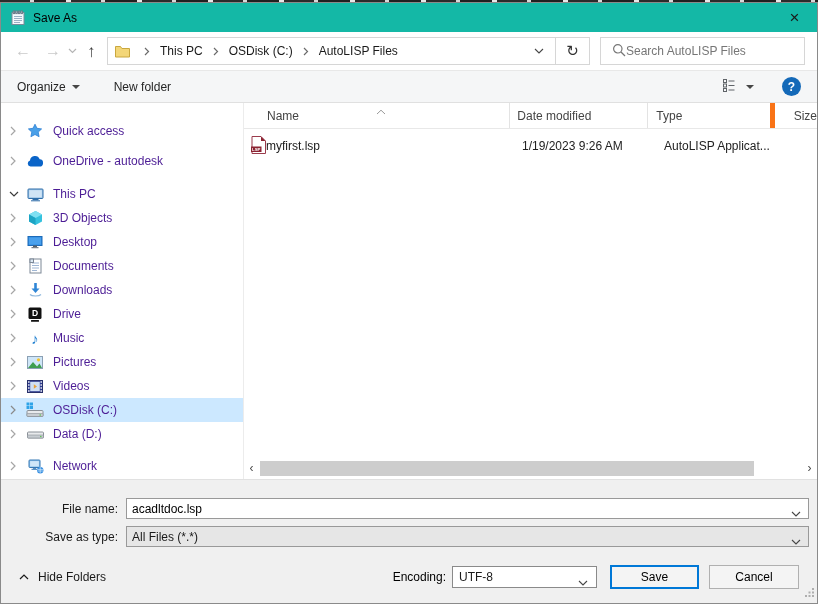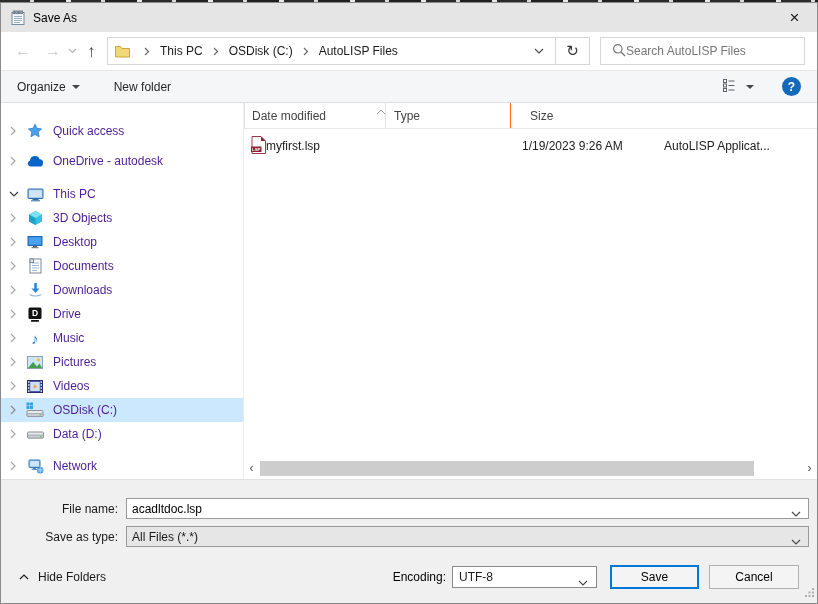--- a/index.html
+++ b/index.html
@@ -6,21 +6,21 @@
   html,body { width:818px; height:604px; overflow:hidden; }
   body { font-family:"Liberation Sans", sans-serif; font-size:12px; color:#1a1a1a; background:#fff; position:relative; }
 
   .bg-strip { position:absolute; top:0; left:0; width:818px; height:3px;
     background:repeating-linear-gradient(90deg,#2b2b2b 0 30px,#d8d8d8 30px 34px,#202020 34px 66px,#e8e8e8 66px 71px); }
 
   .window { position:absolute; top:2px; left:0; width:818px; height:602px;
     border:1px solid #8a8a8a; background:#fff; display:flex; flex-direction:column; }
 
   
-  .titlebar { height:29px; display:flex; align-items:center; padding-left:9px; position:relative; background:#e5e5e5; flex:0 0 auto; }
+  .titlebar { height:29px; display:flex; align-items:center; padding-left:9px; position:relative; background:#14b8a6; flex:0 0 auto; }
   .titlebar .ticon { margin-right:7px; display:flex; }
   .title-text { font-size:12px; color:#000; }
   .close-btn { position:absolute; right:0; top:0; width:45px; height:29px; display:flex; align-items:center; justify-content:center;
     font-size:17px; color:#1a1a1a; cursor:default; }
 
   
   .navbar { height:38px; display:flex; align-items:center; padding:0 12px 0 8px; background:#fff; flex:0 0 auto; }
   .nav-arrows { display:flex; align-items:center; flex:0 0 98px; }
   .arr { font-size:16px; line-height:1; }
   .arr.back { color:#c9c9c9; margin-left:6px; }
@@ -61,21 +61,21 @@
   .srow.sel { background:#cce8ff; }
   .mt6 { margin-top:6px; } .mt9 { margin-top:9px; } .mt8 { margin-top:8px; }
   .note { color:#1e7fd0; font-size:15px; line-height:1; }
 
   .filearea { flex:1; position:relative; min-width:0; }
   .lheader { height:26px; display:flex; border-bottom:1px solid #e8e8e8; color:#444; position:relative; }
   .hcell { display:flex; align-items:center; }
   .h-name { width:271px; padding-left:23px; }
   .h-date { width:141px; padding-left:7px; border-left:1px solid #e3e3e3; }
   .h-type { width:125px; padding-left:8px; border-left:1px solid #e3e3e3; }
-  .h-size { flex:1; padding-left:19px; border-left:1px solid #f97316;text-align:right; }
+  .h-size { flex:1; padding-left:19px; border-left:5px solid #f97316;text-align:right; }
   .sort-chev { position:absolute; left:132px; top:1px; }
 
   .frow { margin-top:6px; height:22px; display:flex; align-items:center; color:#1c1c1c; }
   .f-name { width:271px; display:flex; align-items:center; padding-left:7px; }
   .f-name .fname-text { }
   .f-date { width:141px; padding-left:7px; color:#222; }
   .f-type { width:125px; padding-left:8px; color:#222; white-space:nowrap; overflow:hidden; }
 
   .hscroll { position:absolute; left:1px; right:1px; bottom:3px; height:15px; display:flex; align-items:center; }
   .sc-arr { width:13px; text-align:center; color:#4a4a4a; font-size:12px; line-height:15px; }
@@ -444,20 +444,23 @@
               <circle cx="13.2" cy="11.2" r="3.2" fill="#2f8ae0"></circle>
               <path d="M10.3 10.4h5.8M10.3 12h5.8M13.2 8v6.4" stroke="#d9ecfa" stroke-width="0.7" fill="none"></path>
             </svg>
           </span>
         <span class="slabel">Network</span>
       </div>
     </div>
 
     <div class="filearea">
       <div class="lheader">
+        <div class="hcell h-name">
+            <span>Name</span>
+          </div>
         <span class="sort-chev"><svg width="10" height="6" viewBox="0 0 10 6">
               <path d="M1 5 5 1.2 9 5" stroke="#9a9a9a" fill="none"></path>
             </svg></span>
         <div class="hcell h-date">
             <span>Date modified</span>
           </div>
         <div class="hcell h-type">
             <span>Type</span>
           </div>
         <div class="hcell h-size">

